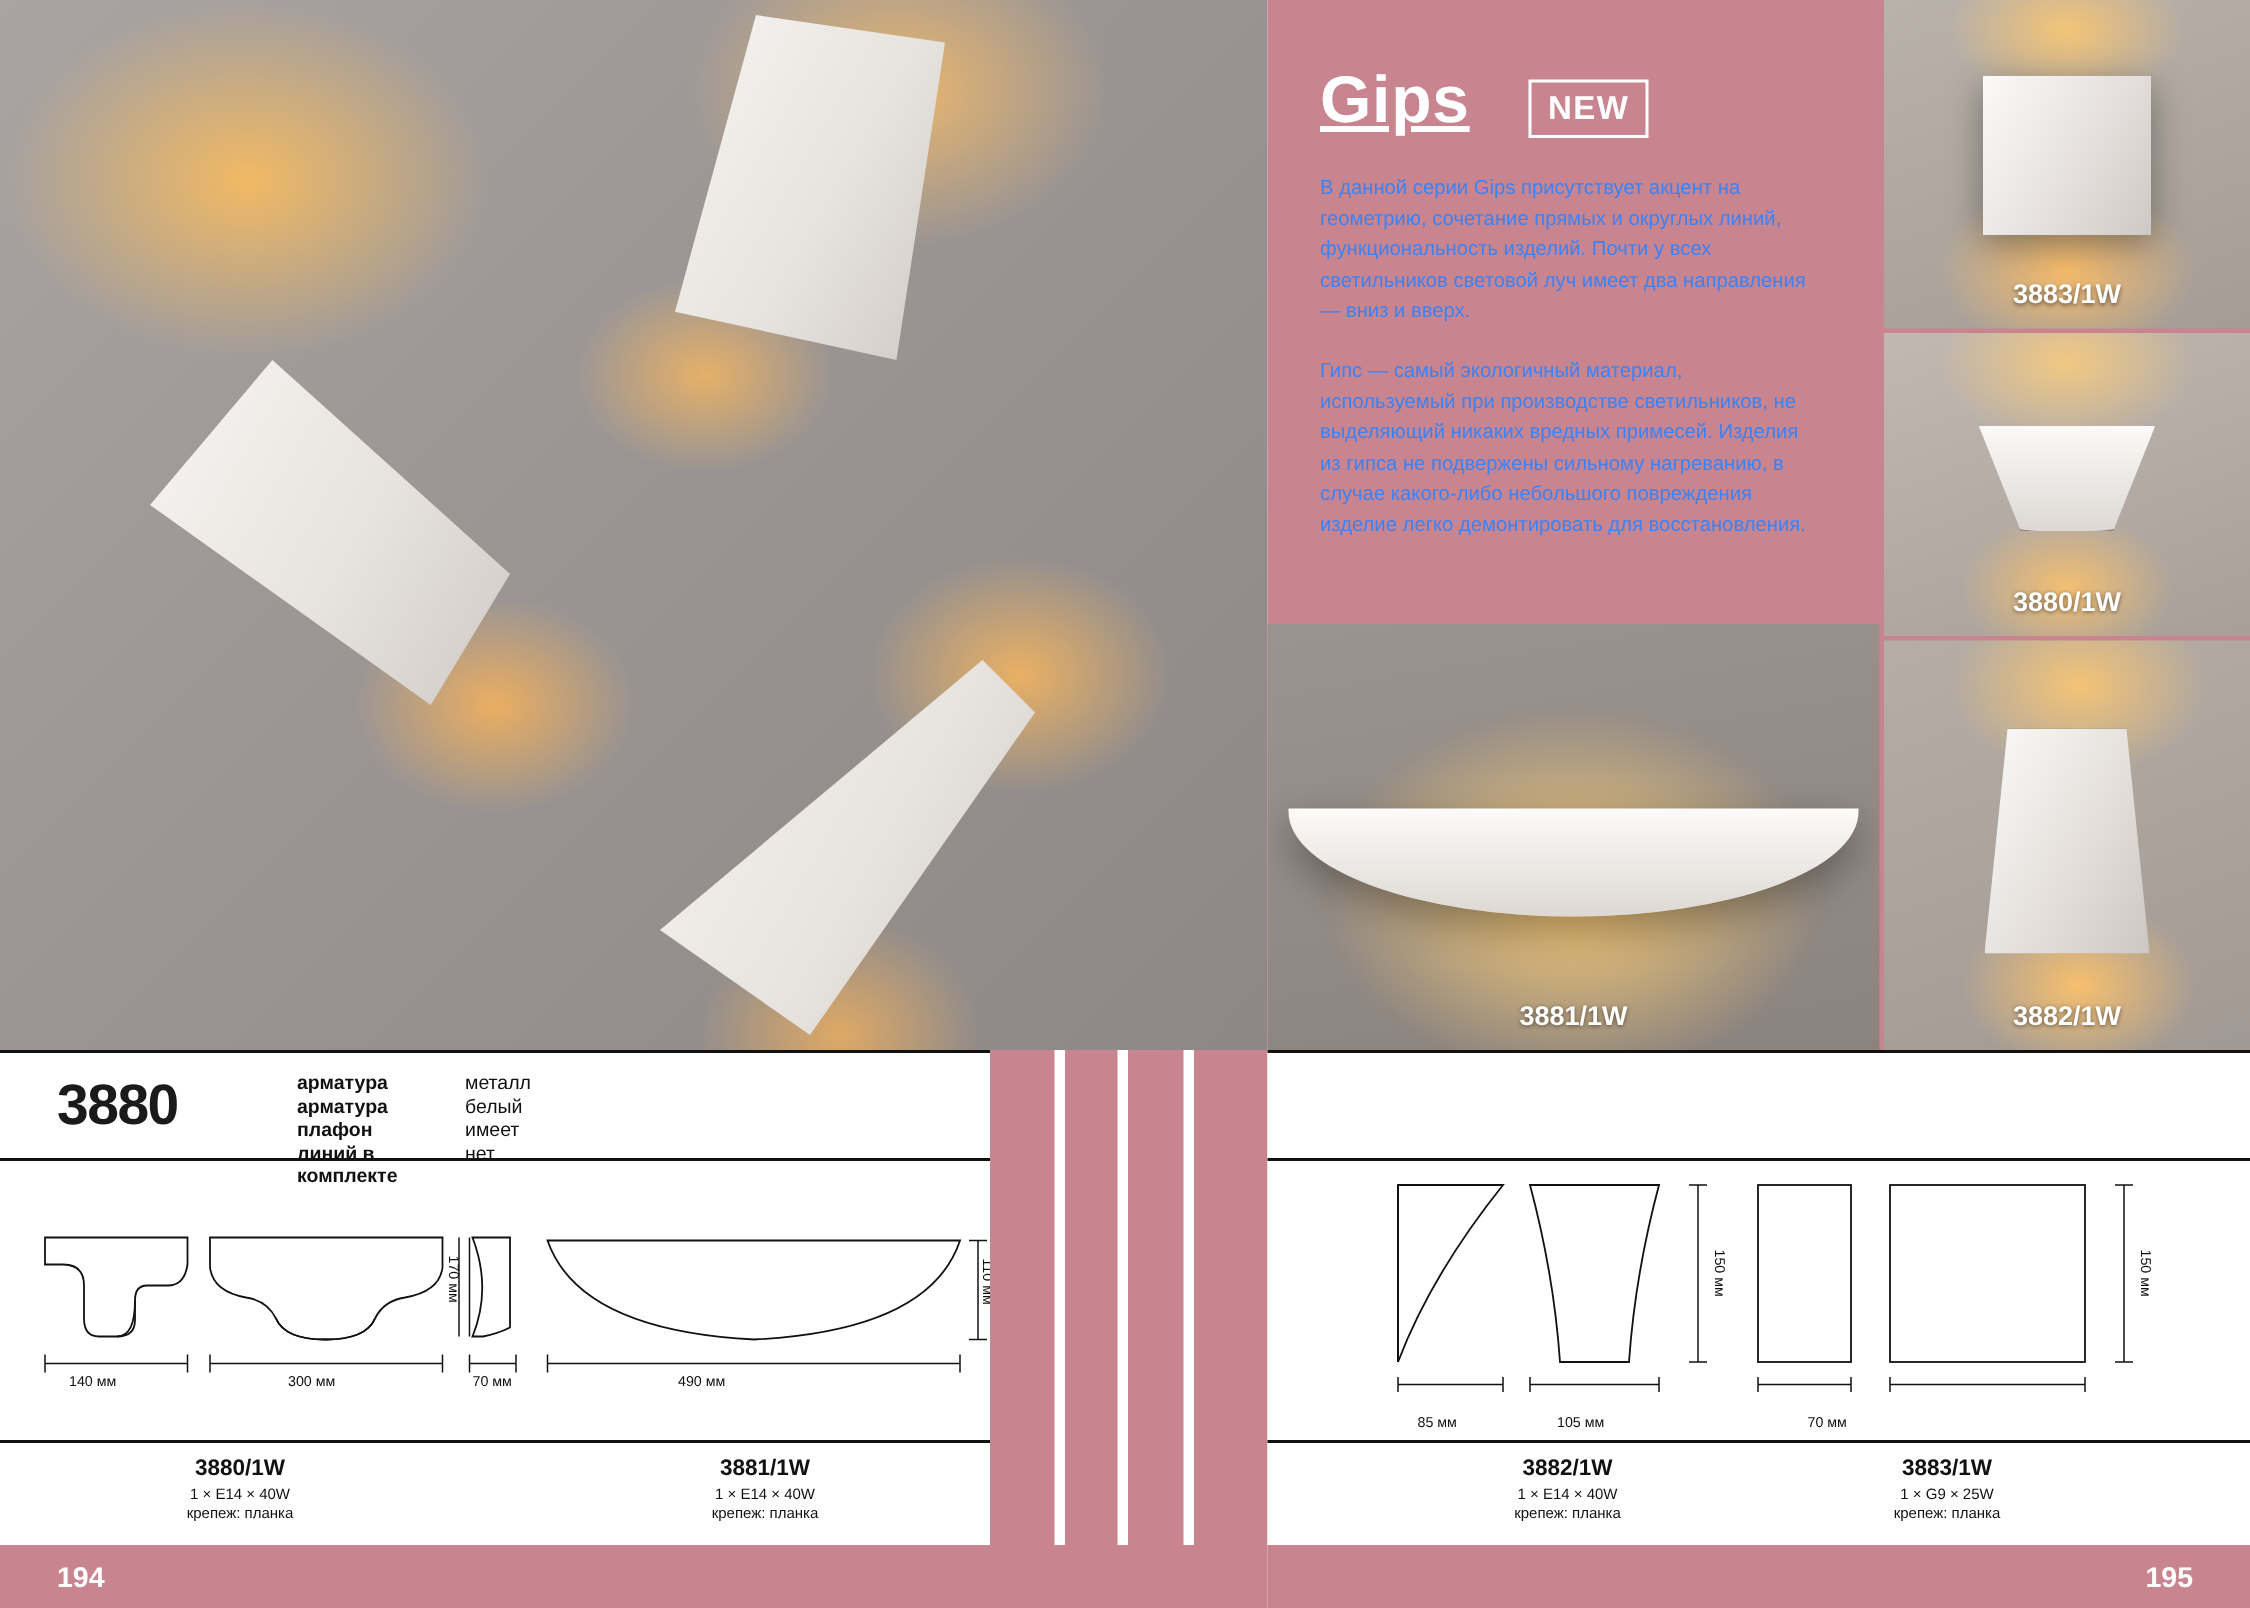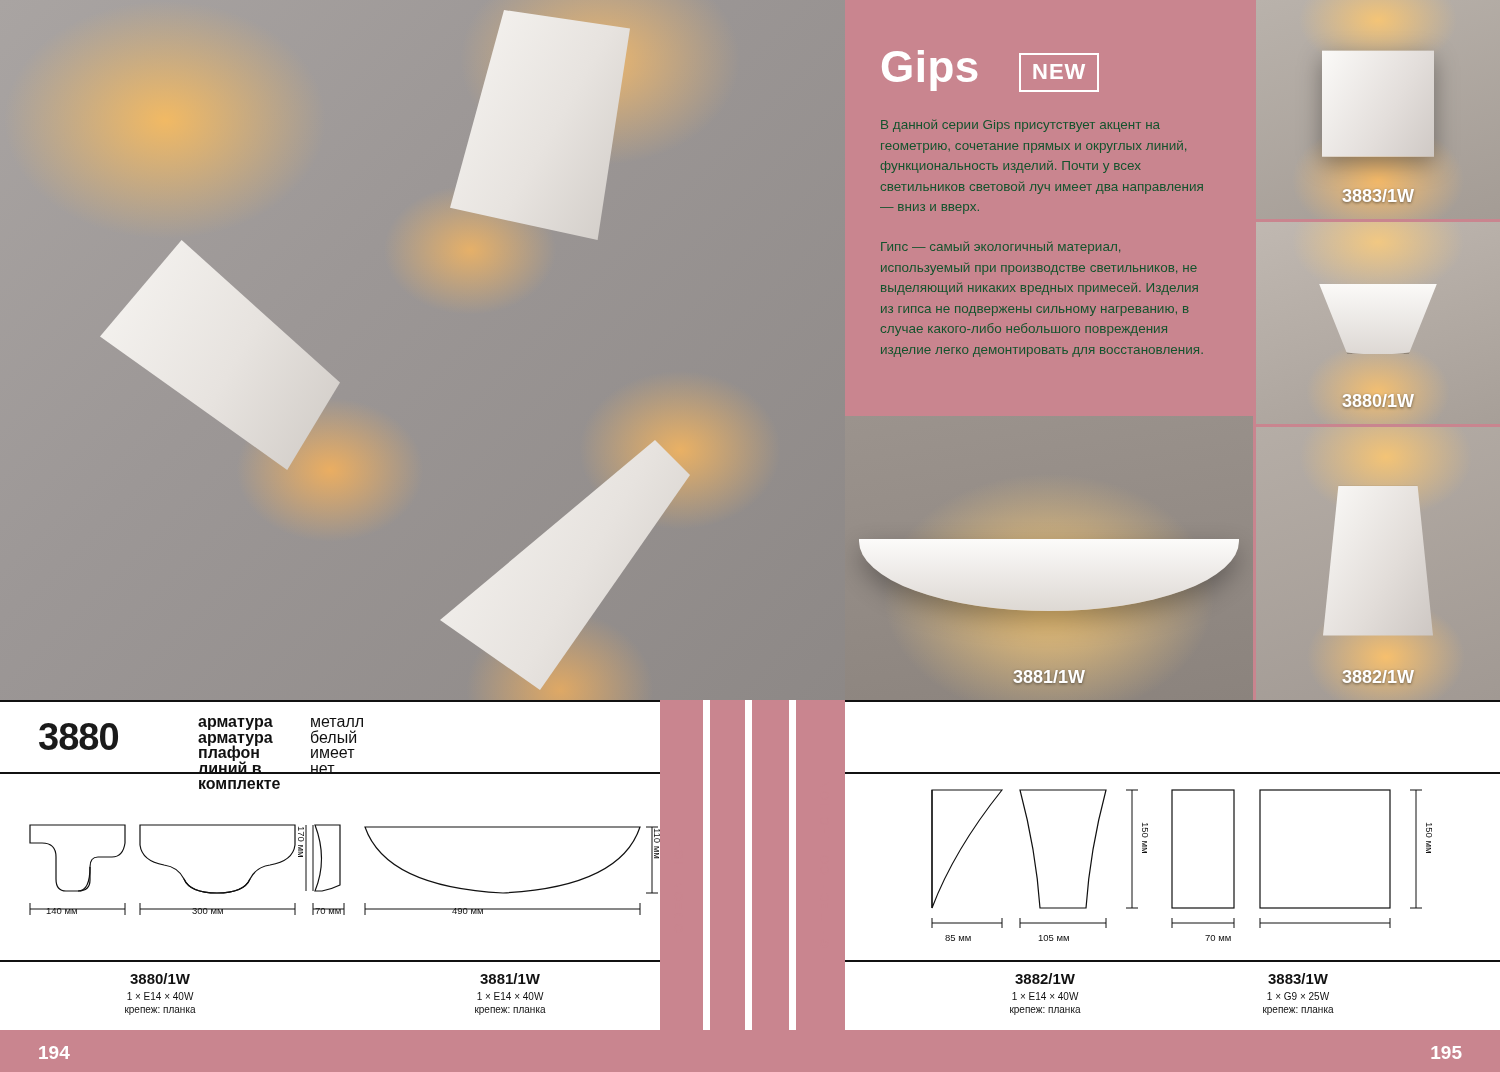--- a/index.html
+++ b/index.html
@@ -35,31 +35,31 @@
   .lamp-c { left: 440px; top: 440px; width: 250px; height: 250px;
     clip-path: polygon(86% 0%, 100% 14%, 40% 100%, 0% 72%); }
 
   
   .pink-panel {
     position: absolute; left: 845px; top: 0; width: 655px; height: 700px;
     background: #c9858f;
   }
   .series-title {
     position: absolute; left: 880px; top: 42px;
-    font-size: 44px; font-weight: bold; color: #ffffff; letter-spacing: 0.5px;
+    font-size: 44px; font-weight: bold; color: #ffffff; letter-spacing: 0.5px; text-decoration: underline;
   }
   .new-badge {
     position: absolute; left: 1019px; top: 53px;
     border: 2px solid #ffffff; color: #ffffff;
     font-size: 22px; font-weight: bold; letter-spacing: 1px;
     padding: 4px 11px 5px 11px;
   }
   .desc-p {
     position: absolute; left: 880px; width: 335px;
-    color: #14532d; font-size: 13.5px; line-height: 20.5px;
+    color: #3b82f6; font-size: 13.5px; line-height: 20.5px;
   }
   .desc-1 { top: 115px; }
   .desc-2 { top: 237px; }
 
   
   .tile { position: absolute; overflow: hidden; }
   .tile .caption {
     position: absolute; left: 0; right: 0; bottom: 12px; text-align: center;
     color: #ffffff; font-size: 18px; font-weight: bold; text-shadow: 0 1px 3px rgba(0,0,0,0.5);
   }
@@ -113,37 +113,37 @@
 
   
   .spec-left { position: absolute; left: 0; top: 700px; width: 660px; height: 330px; background:#fff; }
   .spec-right { position: absolute; left: 845px; top: 700px; width: 655px; height: 330px; background:#fff; }
   .rule { position:absolute; background:#111; }
 
   .model-number {
     position: absolute; left: 38px; top: 716px;
     font-size: 38px; font-weight: bold; color: #1a1a1a; letter-spacing: -1px;
   }
-  .attr-table { position: absolute; left: 198px; top: 714px; font-size: 16px; color:#111; }
+  .attr-table { position: absolute; left: 198px; top: 714px; font-size: 13px; color:#111; }
   .attr-row { display: flex; line-height: 15.5px; }
   .attr-key { width: 112px; font-weight: bold; }
   .attr-val { }
 
   
   .vert-label {
     position: absolute; writing-mode: vertical-rl; transform: rotate(180deg);
     font-size: 12px; letter-spacing: 2px; font-weight: bold;
   }
   .vert-odeon { left: 672px; top: 828px; color: #c9858f; }
   .vert-odeon .light { font-weight: normal; color:#c9858f; }
   .vert-ht { left: 818px; top: 778px; color: #c9858f; }
 
   
   .draw { position: absolute; }
-  .dimtext { position: absolute; font-size: 9.5px; color: #111; white-space: nowrap; }
+  .dimtext { position: absolute; font-size: 9.5px; color: #111; white-space: nowrap; margin-top: 11px; }
   .dimtext.vert { writing-mode: vertical-rl; }
 
   .item-name { position: absolute; text-align:center; font-size: 15px; font-weight: bold; color:#111; }
   .item-spec { position: absolute; text-align:center; font-size: 10px; color:#111; line-height: 13px; }
 
   
   .footer-left { position:absolute; left:0; top:1030px; width:660px; height:42px; background:#c9858f; }
   .footer-mid  { position:absolute; left:660px; top:700px; width:185px; height:372px; background:#c9858f; }
   .footer-right{ position:absolute; left:845px; top:1030px; width:655px; height:42px; background:#c9858f; }
   .white-strip-1 { position:absolute; left:703px; top:700px; width:7px; height:330px; background:#fff; }

